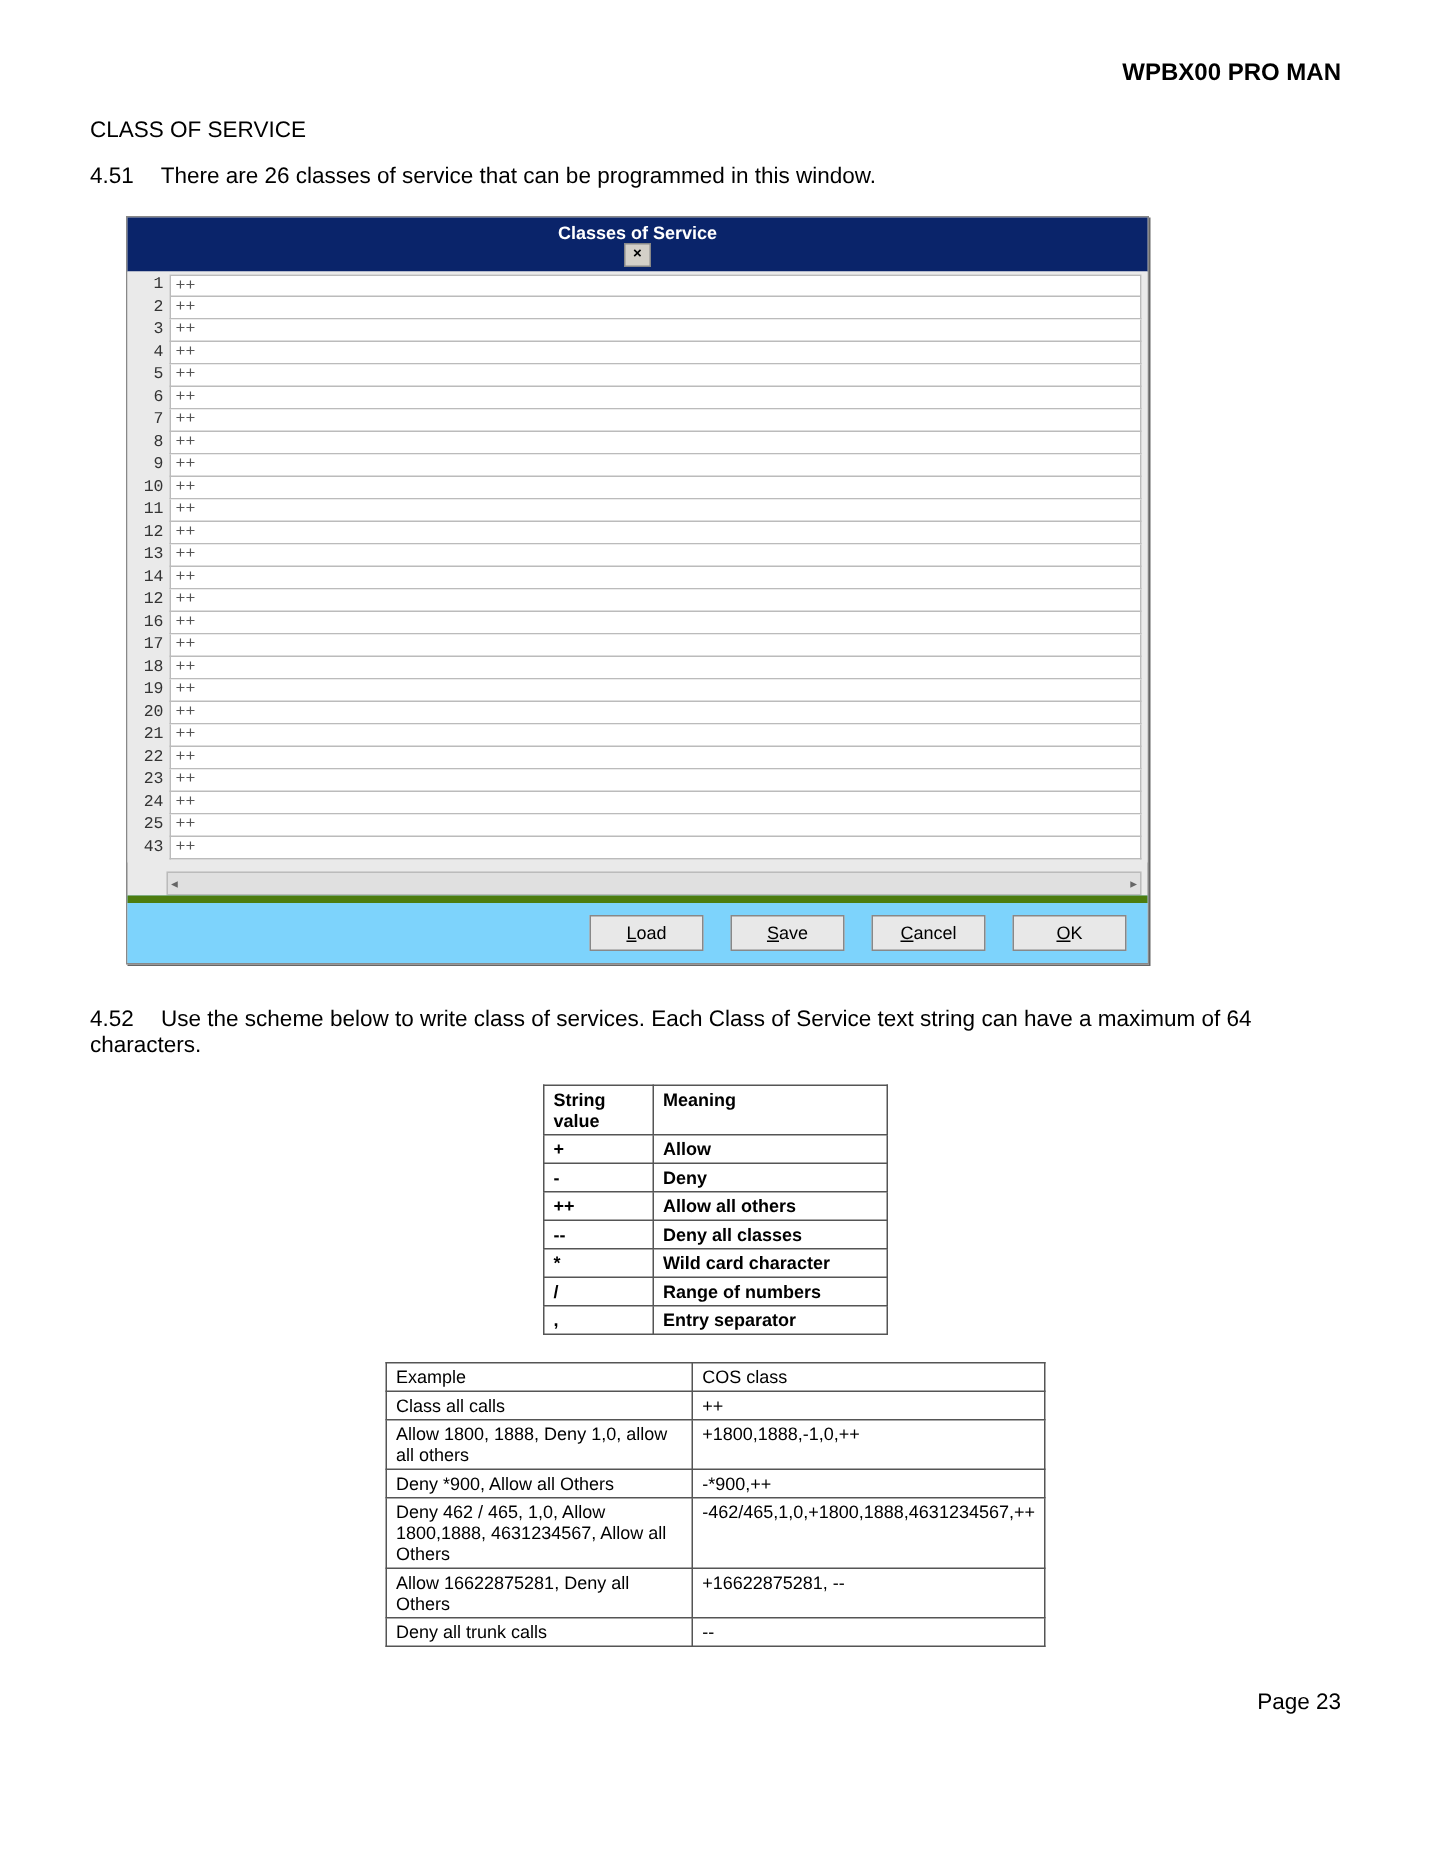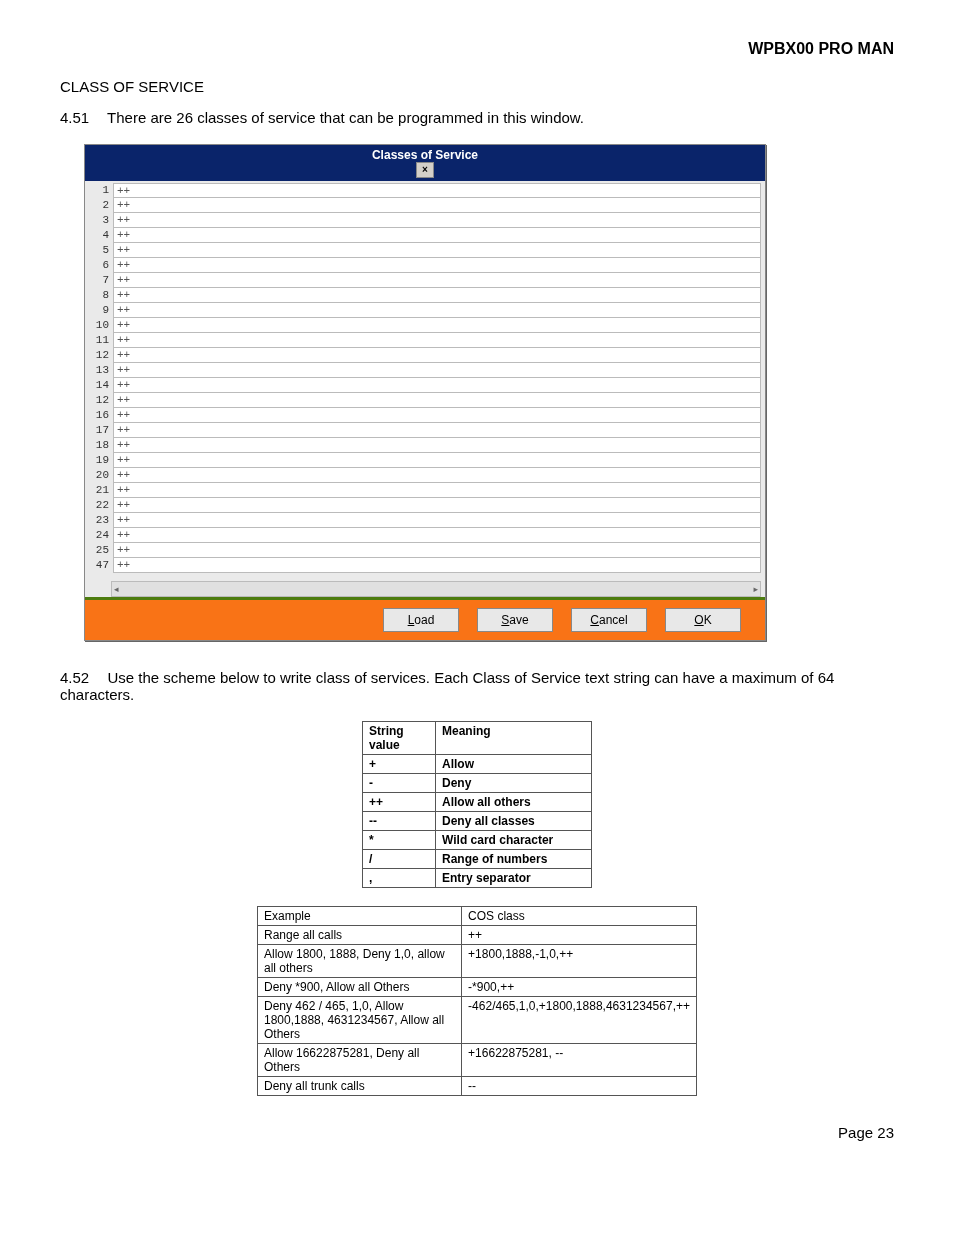--- a/index.html
+++ b/index.html
@@ -110,23 +110,23 @@
     font-size: 9px;
     color: #666;
     justify-content: space-between;
     padding: 0 2px;
     margin-top: 6px;
   }
   .button-row {
     display: flex;
     justify-content: flex-end;
     gap: 18px;
-    padding: 8px 24px;
-    border-top: 3px solid #4d7c0f;
-    background: #f97316;
+    padding: 8px 14px;
+    border-top: 5px solid #4d7c0f;
+    background: #7dd3fc;
   }
   .win-btn {
     width: 74px;
     height: 22px;
     background: #e8e8e8;
     border: 1px solid #888;
     font-size: 12px;
     cursor: pointer;
     display: flex;
     align-items: center;
@@ -292,21 +292,21 @@
       </div>
       <div class="cos-row">
         <div class="idx">24</div>
         <div class="val">++</div>
       </div>
       <div class="cos-row">
         <div class="idx">25</div>
         <div class="val">++</div>
       </div>
       <div class="cos-row">
-        <div class="idx">47</div>
+        <div class="idx">43</div>
         <div class="val">++</div>
       </div>
     </div>
   <div class="scroll-placeholder">
     <span>◂</span>
     <span>▸</span>
   </div>
   <div class="button-row">
     <div class="win-btn">
       <span><span class="u">L</span><span>oad</span></span>
@@ -371,21 +371,21 @@
 
 <table class="example-table">
   <thead>
     <tr>
       <td class="col1">Example</td>
       <td>COS class</td>
     </tr>
   </thead>
   <tbody id="example-table-body">
       <tr>
-        <td class="col1">Range all calls</td>
+        <td class="col1">Class all calls</td>
         <td>++</td>
       </tr>
       <tr>
         <td class="col1">Allow 1800, 1888, Deny 1,0, allow all others</td>
         <td>+1800,1888,-1,0,++</td>
       </tr>
       <tr>
         <td class="col1">Deny *900, Allow all Others</td>
         <td>-*900,++</td>
       </tr>

